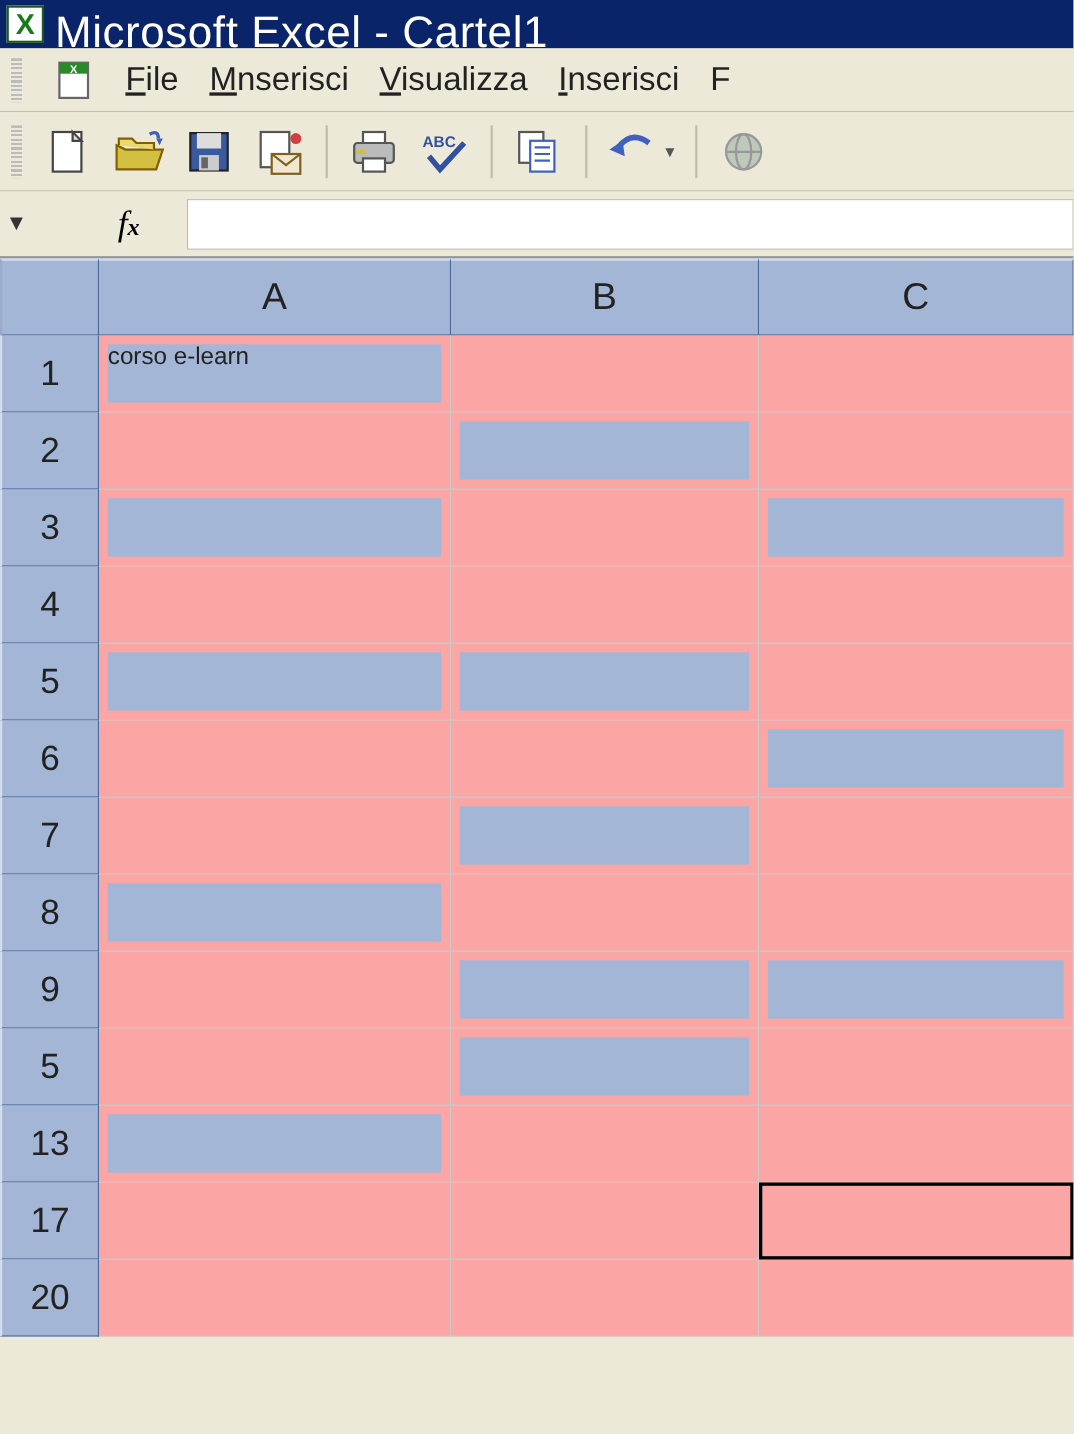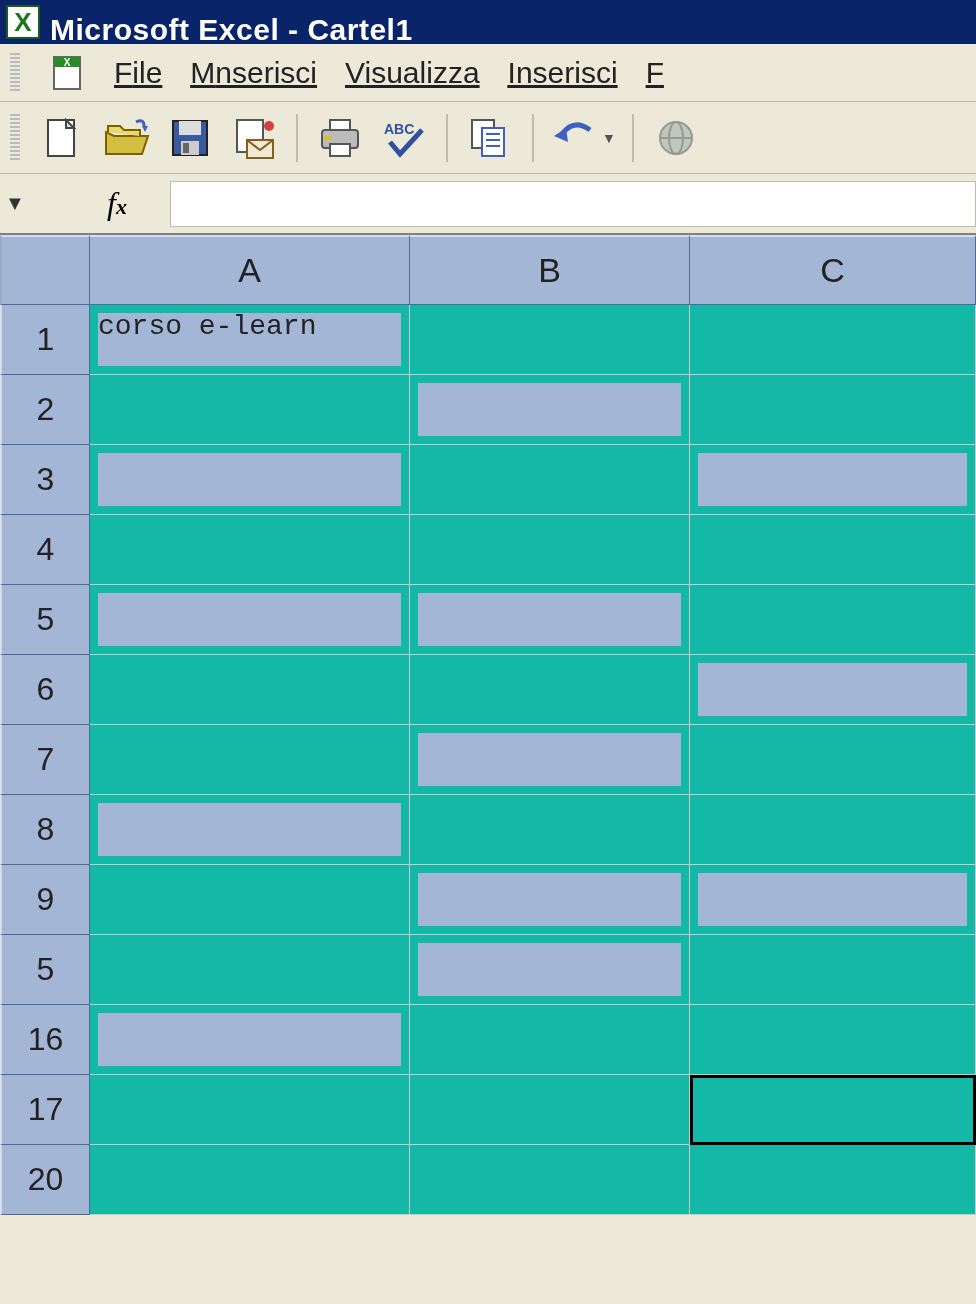--- a/index.html
+++ b/index.html
@@ -25,22 +25,22 @@
     border: 2px solid #1a5a1a;
     display: flex; align-items: center; justify-content: center;
     margin-right: 10px;
   }
   .titlebar .app-icon span {
     color: #1a7a1a;
     font-weight: bold;
     font-size: 26px;
   }
   .titlebar .title-text {
-    font-size: 30px;
-    font-weight: bold;
+    font-size: 40px;
+    font-weight: normal;
     letter-spacing: 0.5px;
     margin-top: 16px;
   }
   .menubar {
     background: #ece9d8;
     height: 58px;
     display: flex;
     align-items: center;
     padding-left: 10px;
     border-bottom: 1px solid #c0bcac;
@@ -50,21 +50,21 @@
   }
   .menubar .grip {
     width: 10px; height: 40px;
     background: repeating-linear-gradient(to bottom, #bbb 0 2px, transparent 2px 4px);
     margin-right: 2px;
   }
   .menubar .doc-icon {
     width: 36px; height: 36px;
     position: relative;
   }
-  .menubar .menu-item { cursor: default; text-decoration: underline; }
+  .menubar .menu-item { cursor: default; }
   .menubar .menu-item .ul { text-decoration: underline; }
   .toolbar {
     background: #ece9d8;
     height: 72px;
     display: flex;
     align-items: center;
     padding-left: 10px;
     gap: 8px;
     border-bottom: 1px solid #c0bcac;
   }
@@ -156,26 +156,26 @@
     background: #a4b6d6;
     border-right: 1px solid #4a6a9a;
     border-bottom: 1px solid #4a6a9a;
     border-left: 2px solid #d4dced;
     display:flex; align-items:center; justify-content:center;
     font-size: 32px;
     color: #222;
     font-family: Arial, sans-serif;
   }
   .cell {
-    background: #14b8a6;
+    background: #fca5a5;
     border-right: 1px solid #c9c9c9;
     border-bottom: 1px solid #c9c9c9;
     position: relative;
-    font-size: 28px;
-    font-family: Liberation Mono, monospace;
+    font-size: 22px;
+    font-family: Liberation Sans, sans-serif;
     padding: 6px 8px 0 8px;
     color: #222;
   }
   .cell .fill {
     position: absolute;
     left: 8px; right: 8px; top: 8px; bottom: 8px;
     background: #a4b6d6;
   }
   .cell.selected-frame {
     border: 3px solid #000;
@@ -362,21 +362,21 @@
     </div>
     <div class="cell">
       <div class="fill"></div>
     </div>
     <div class="row-header">5</div>
     <div class="cell"></div>
     <div class="cell">
       <div class="fill"></div>
     </div>
     <div class="cell"></div>
-    <div class="row-header">16</div>
+    <div class="row-header">13</div>
     <div class="cell">
       <div class="fill"></div>
     </div>
     <div class="cell"></div>
     <div class="cell"></div>
     <div class="row-header">17</div>
     <div class="cell"></div>
     <div class="cell"></div>
     <div class="cell selected-frame"></div>
     <div class="row-header">20</div>

